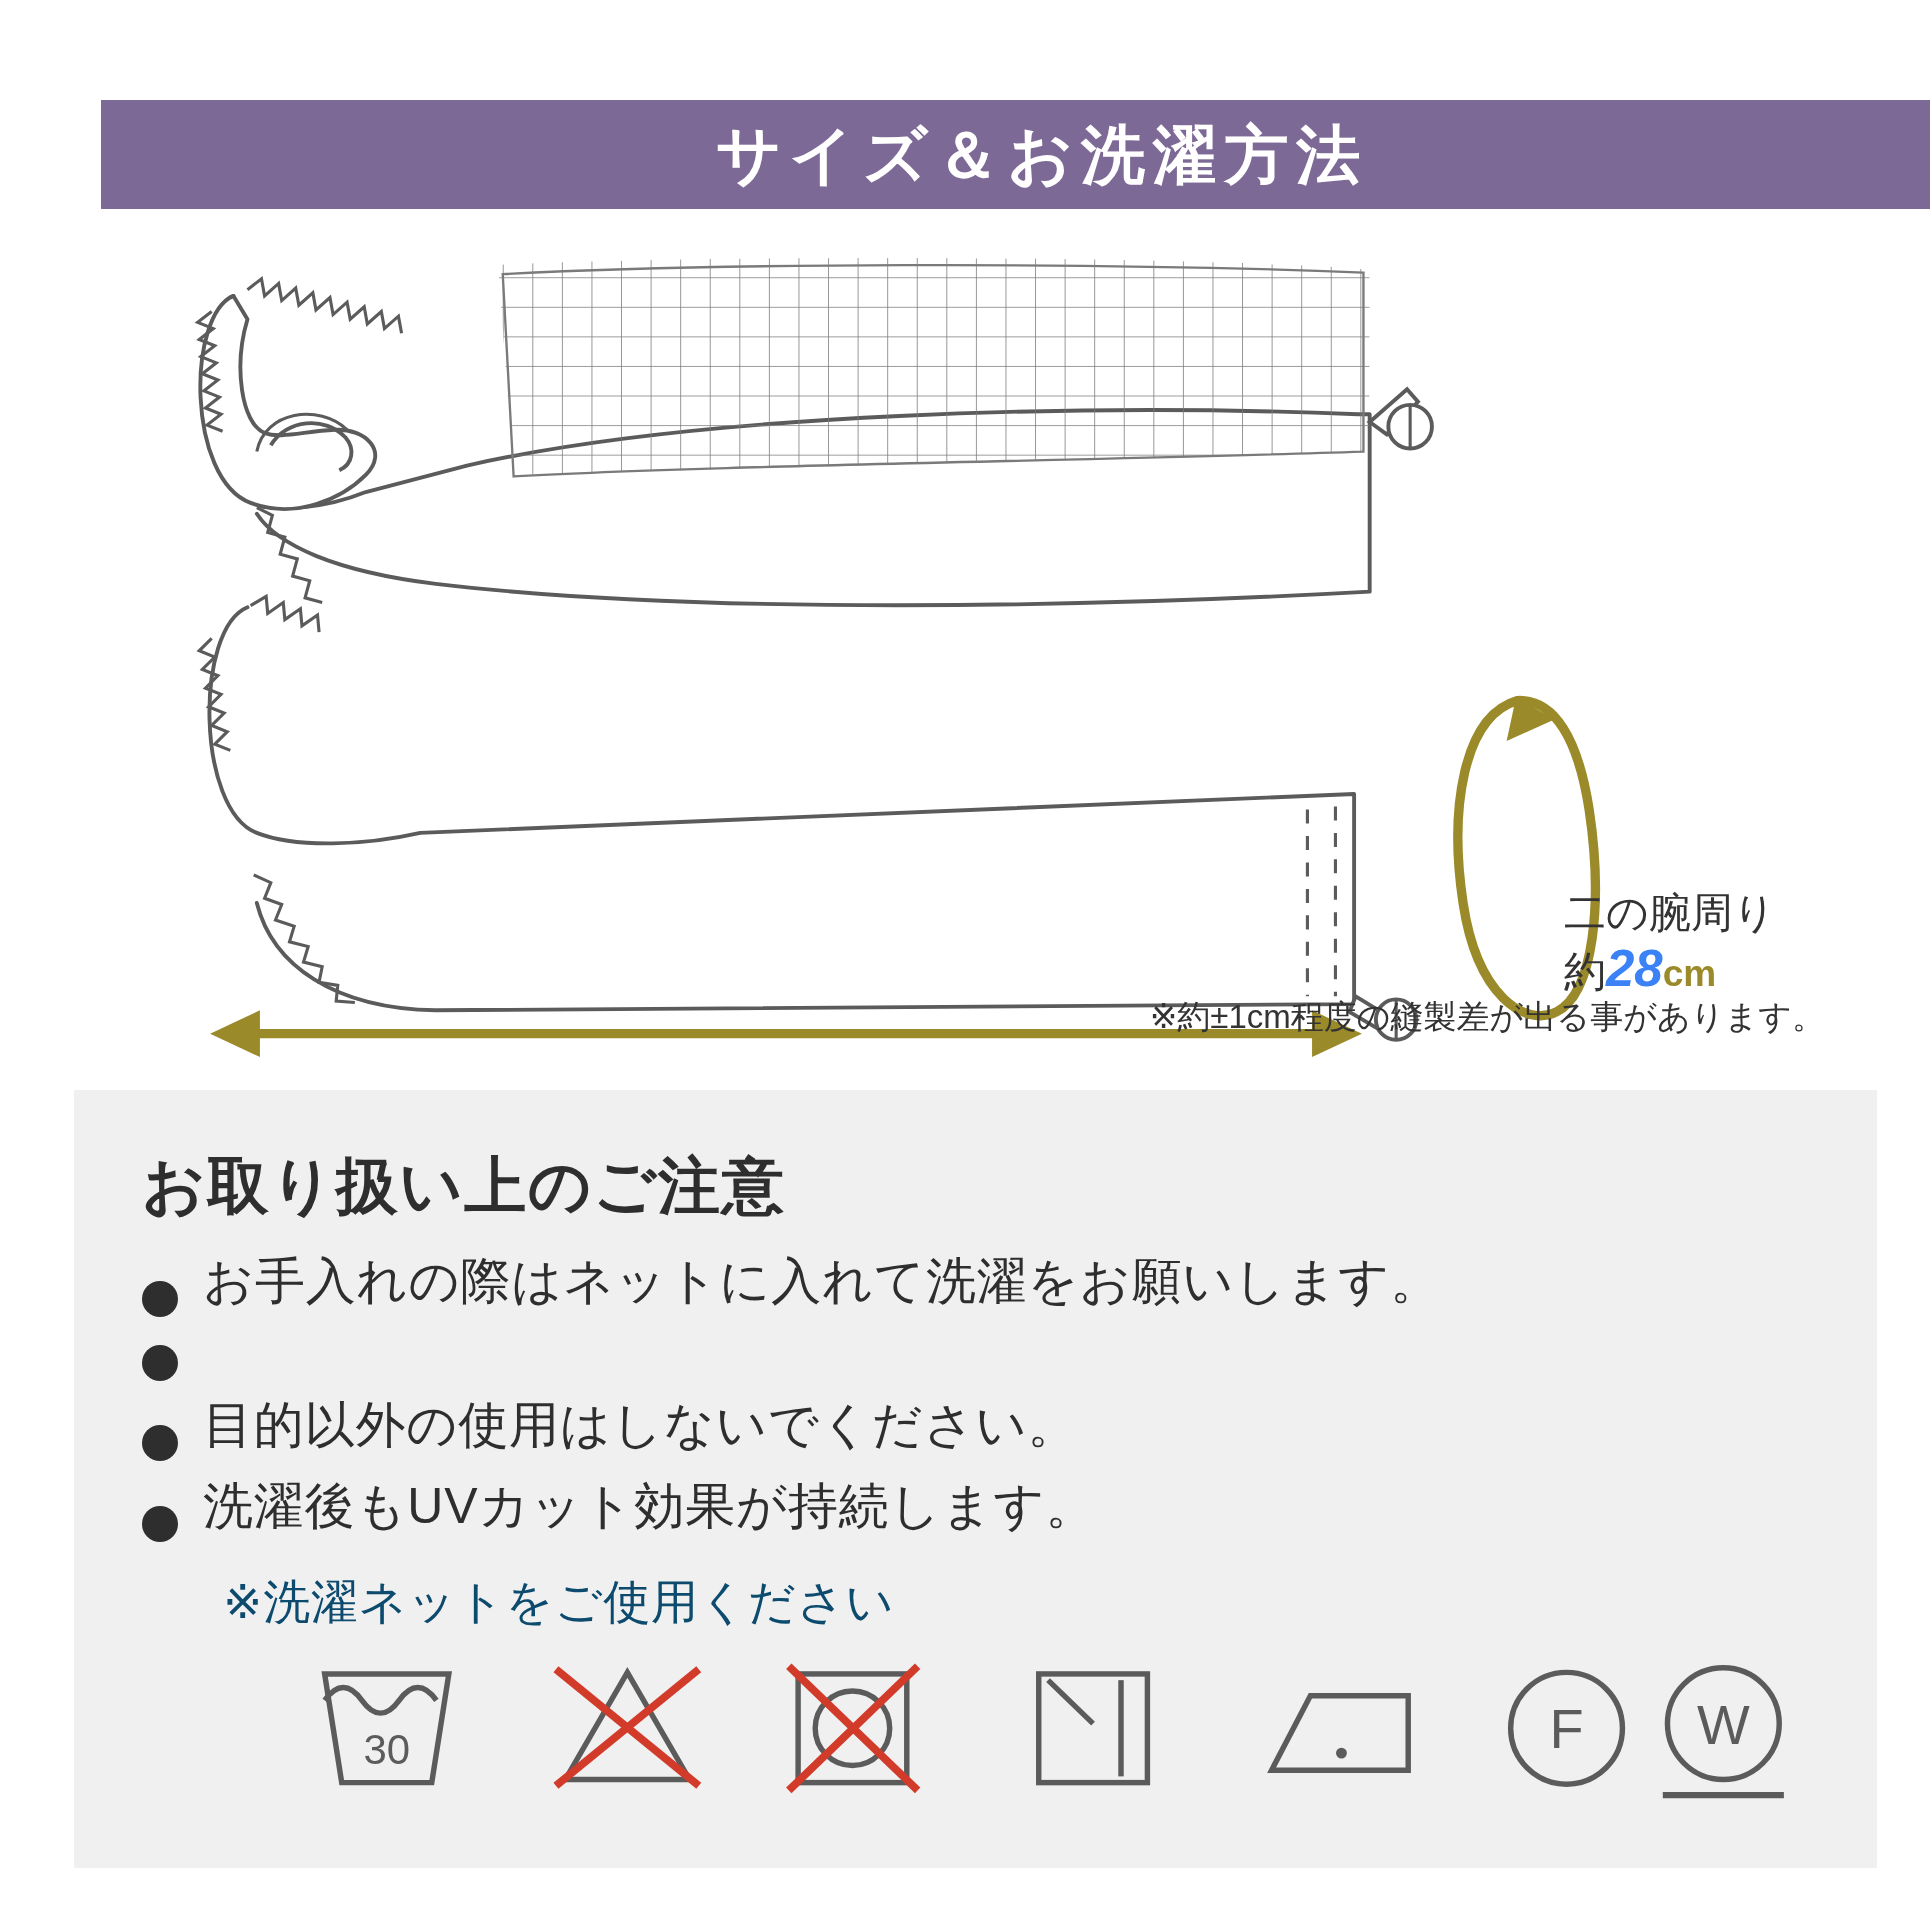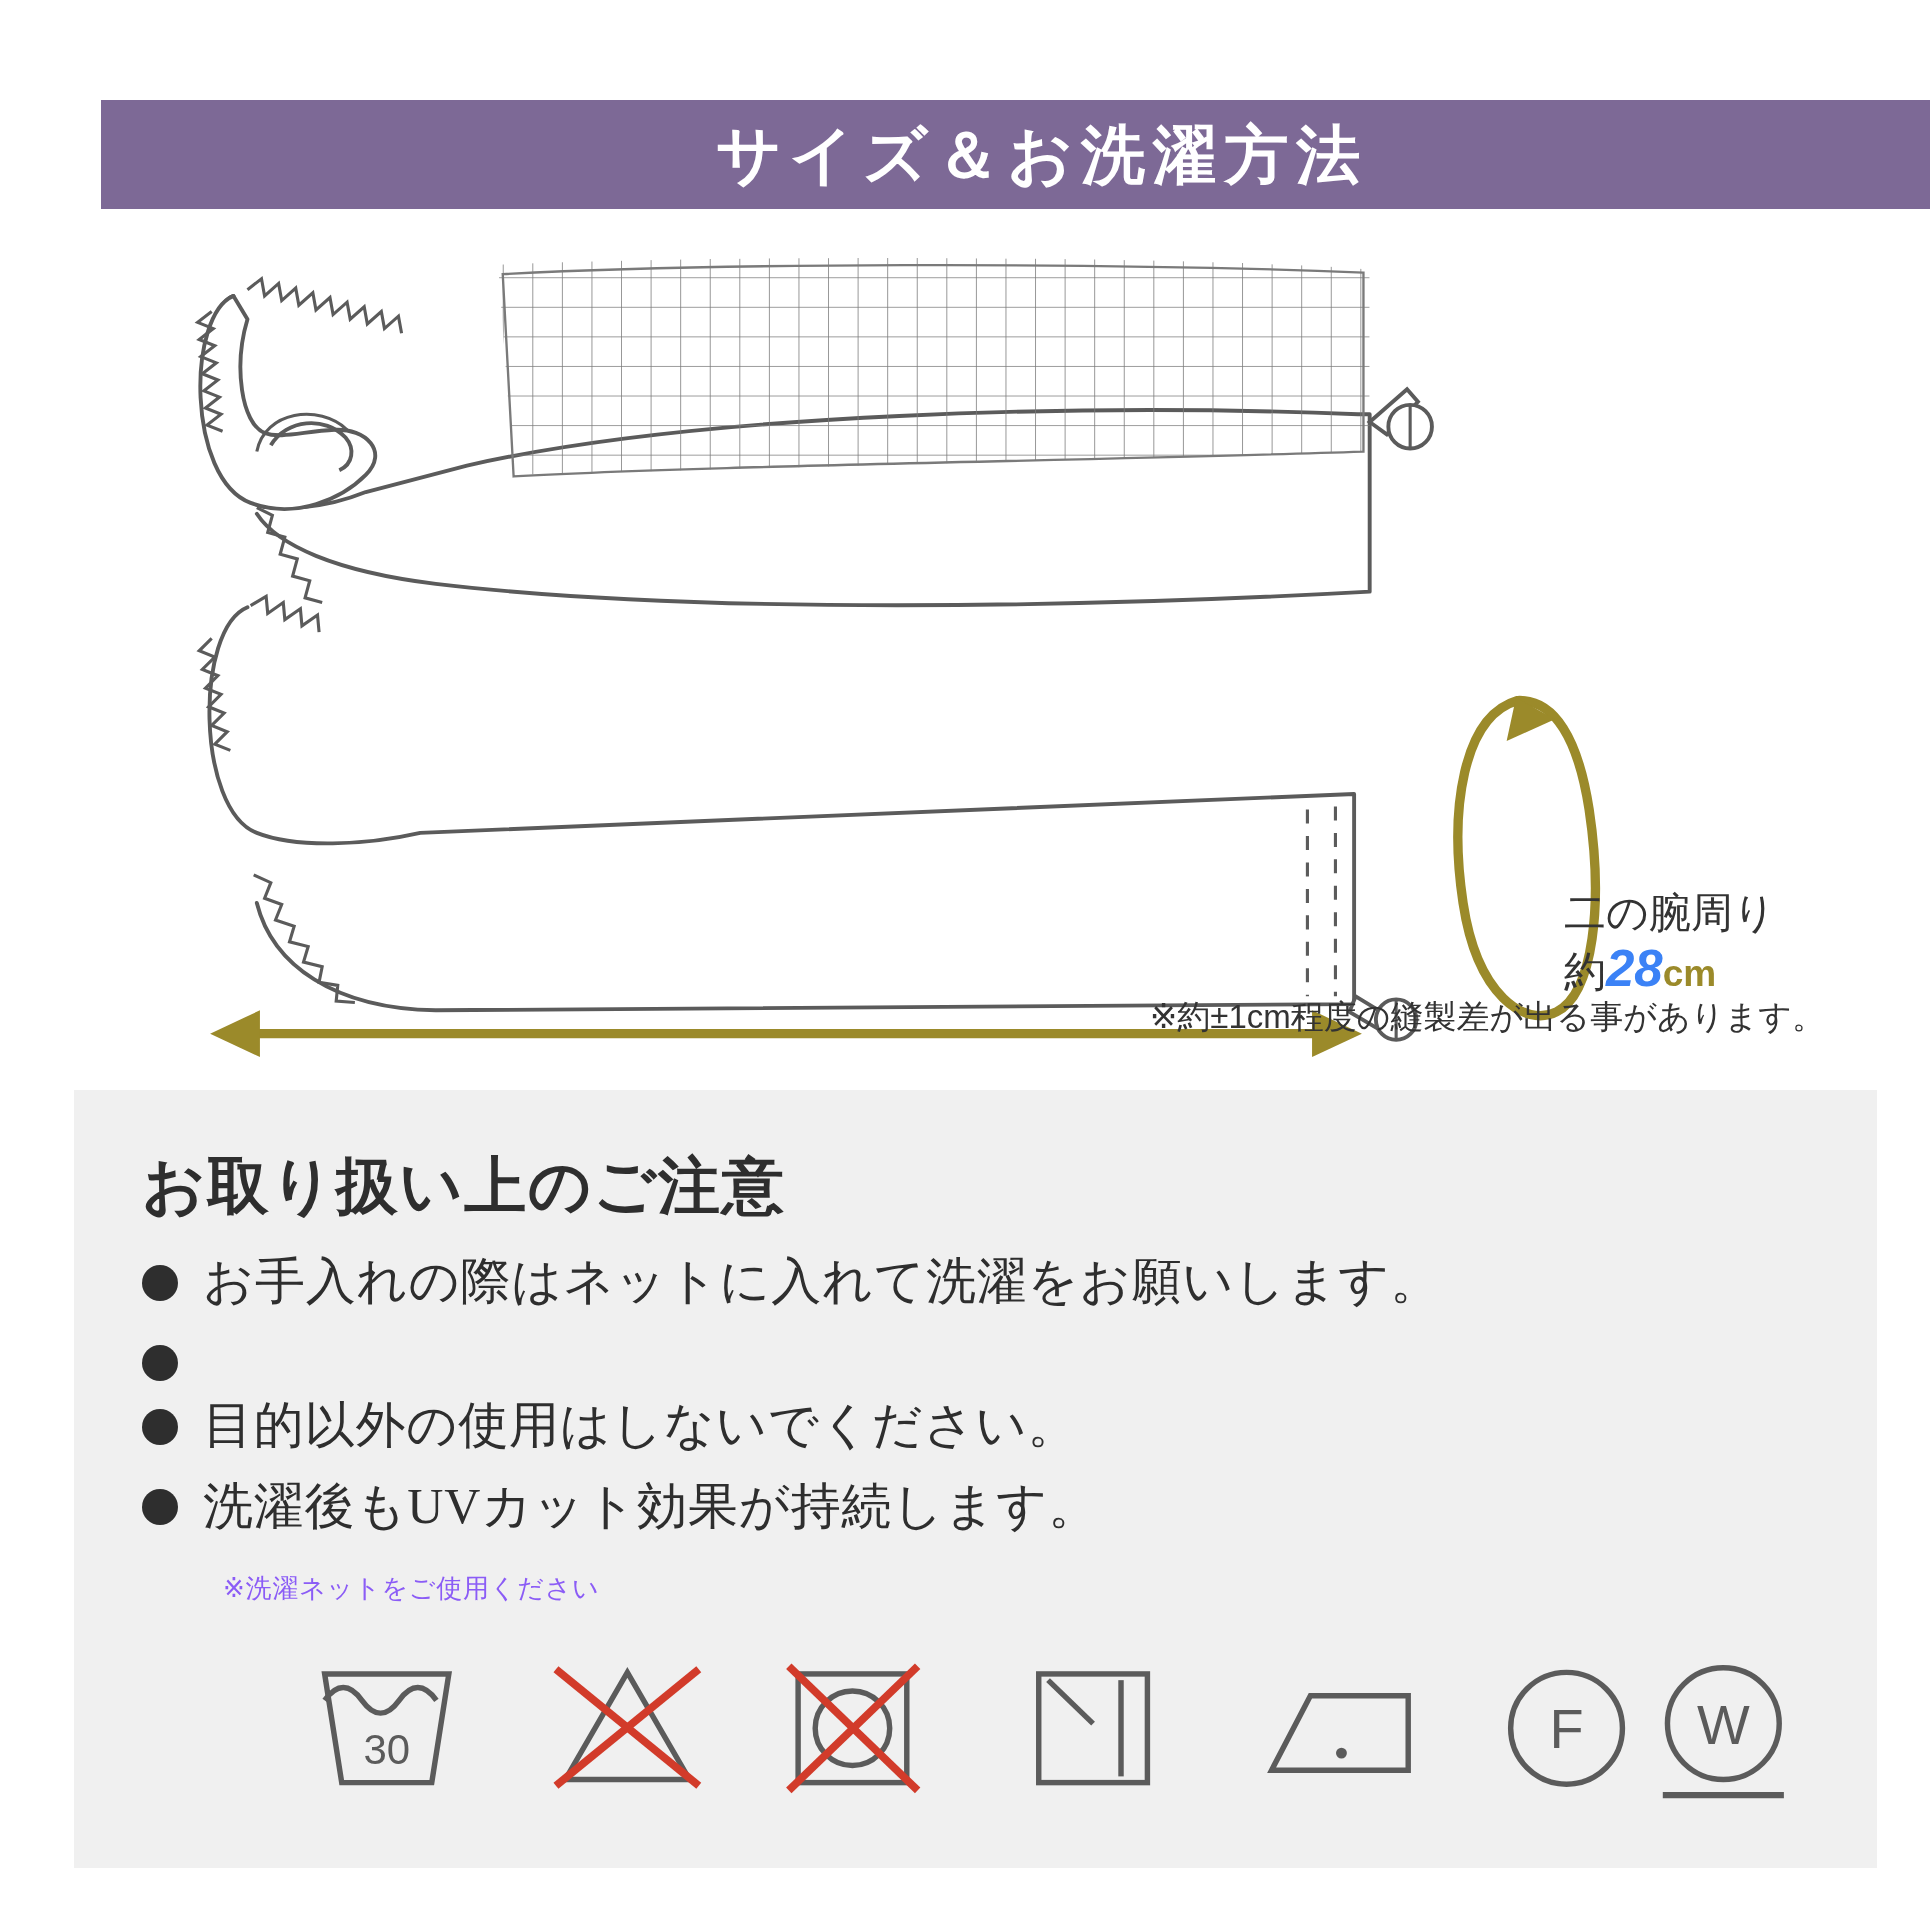--- a/index.html
+++ b/index.html
@@ -122,45 +122,44 @@
     letter-spacing: 1.6px;
   }
   .care-list {
     position: absolute;
     left: 68px;
     top: 156px;
     width: 1681px;
   }
   .care-item {
     display: flex;
-    align-items: flex-start;
+    align-items: flex-end;
     margin-bottom: 9.3px;
-    font-family: Liberation Serif, serif;
   }
   .bullet {
     width: 36px;
     height: 36px;
     border-radius: 50%;
     background: #2e2e2e;
     margin-right: 25px;
     margin-top: 18.7px;
     flex: 0 0 auto;
   }
   .care-text {
     font-size: 50px;
     line-height: 1.42;
     color: #2e2e2e;
     letter-spacing: 0.8px;
   }
   .care-sub {
     position: absolute;
     left: 149px;
     top: 481px;
-    font-size: 26px;
-    color: #8b5cf6;
+    font-size: 47px;
+    color: #0c4a6e;
     letter-spacing: 0.8px;
     text-align: right;
   }
 
   .care-symbols {
     position: absolute;
     left: 233px;
     top: 556px;
     width: 1479px;
     height: 163px;

